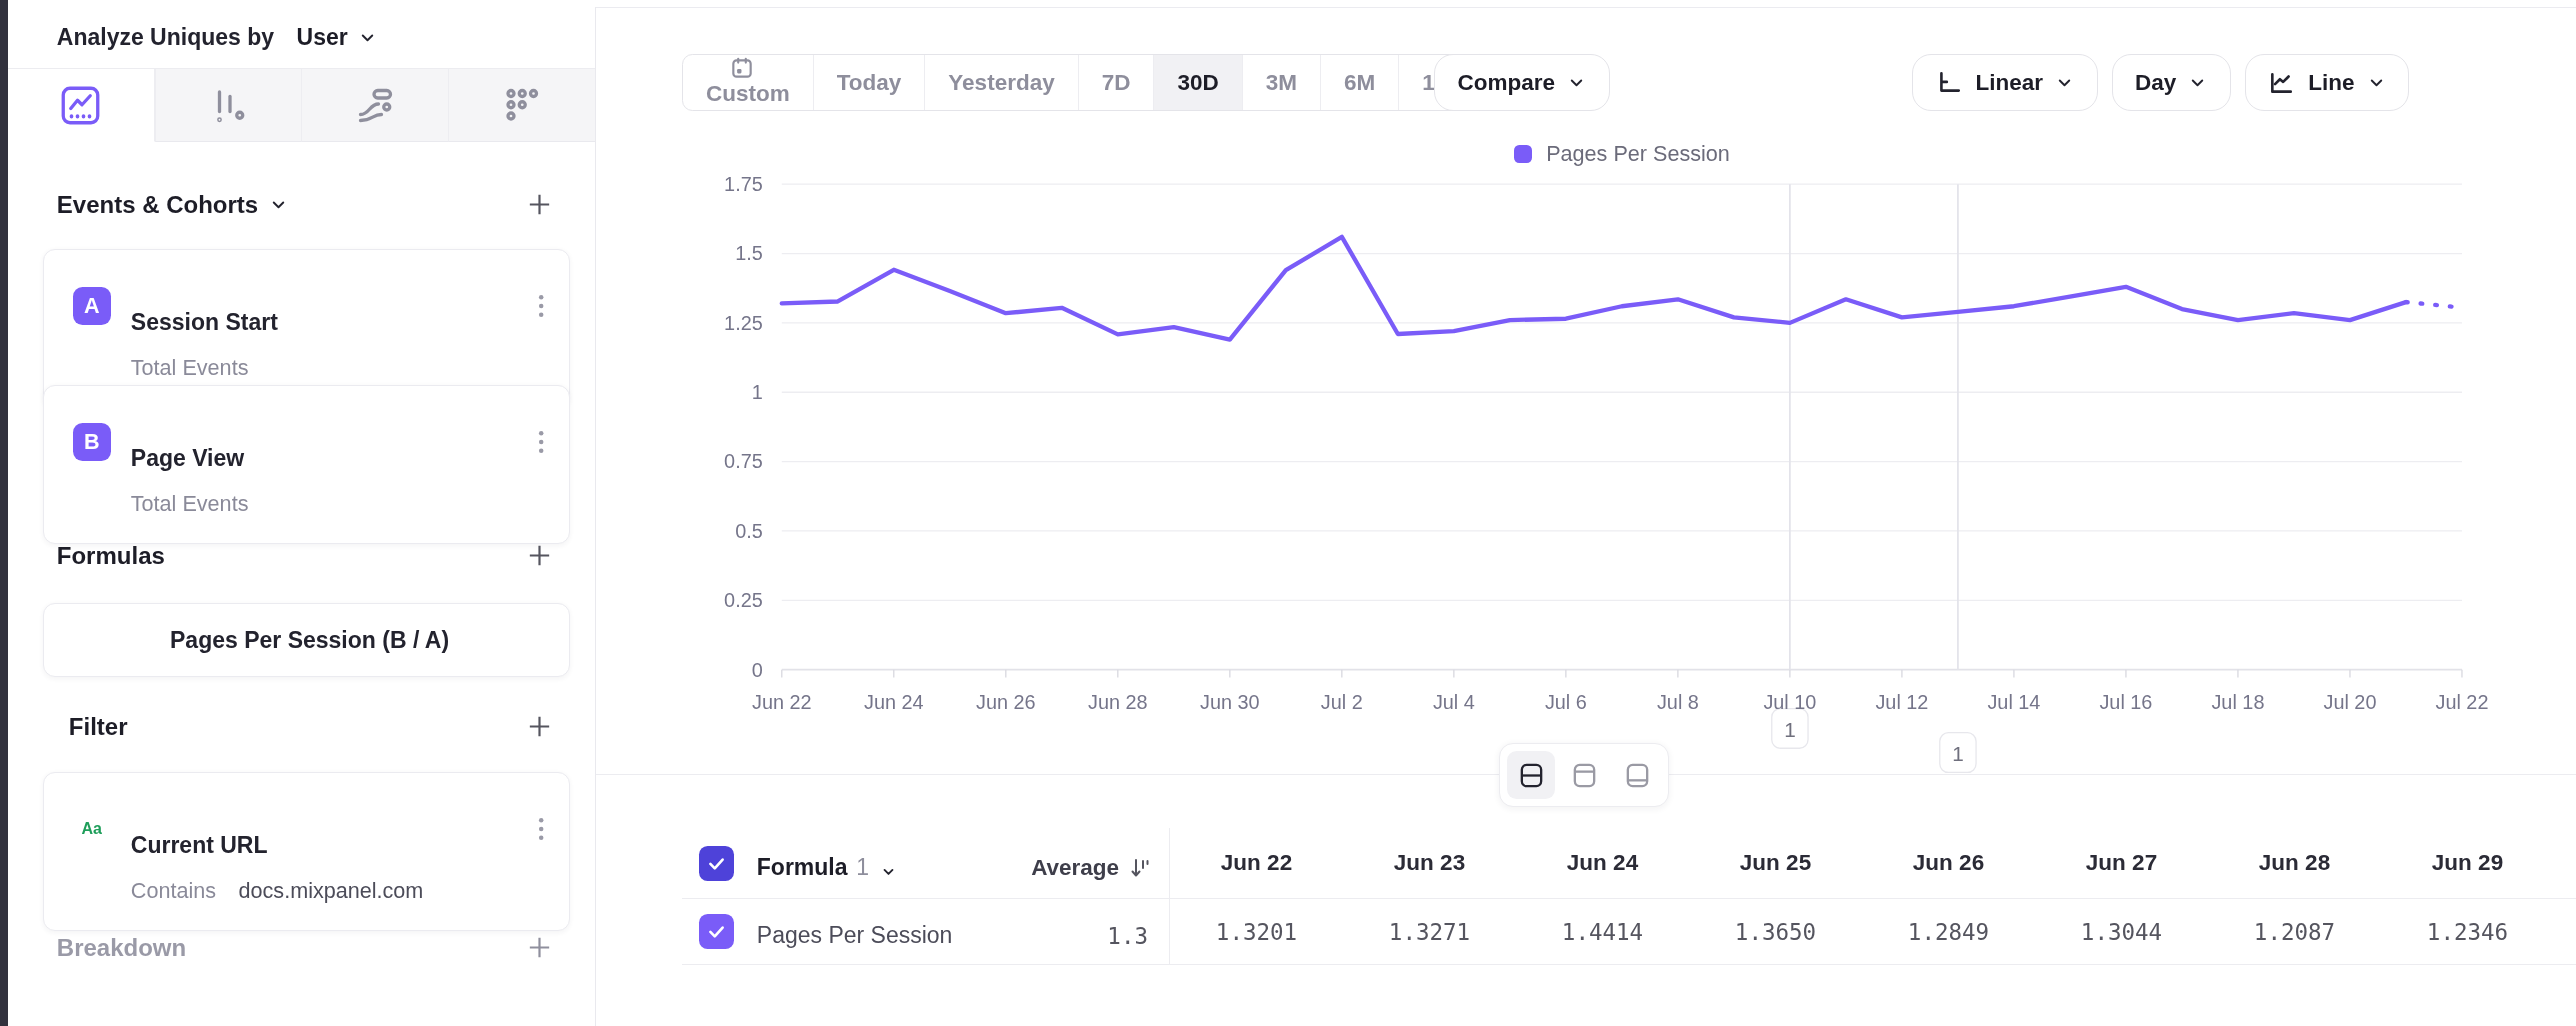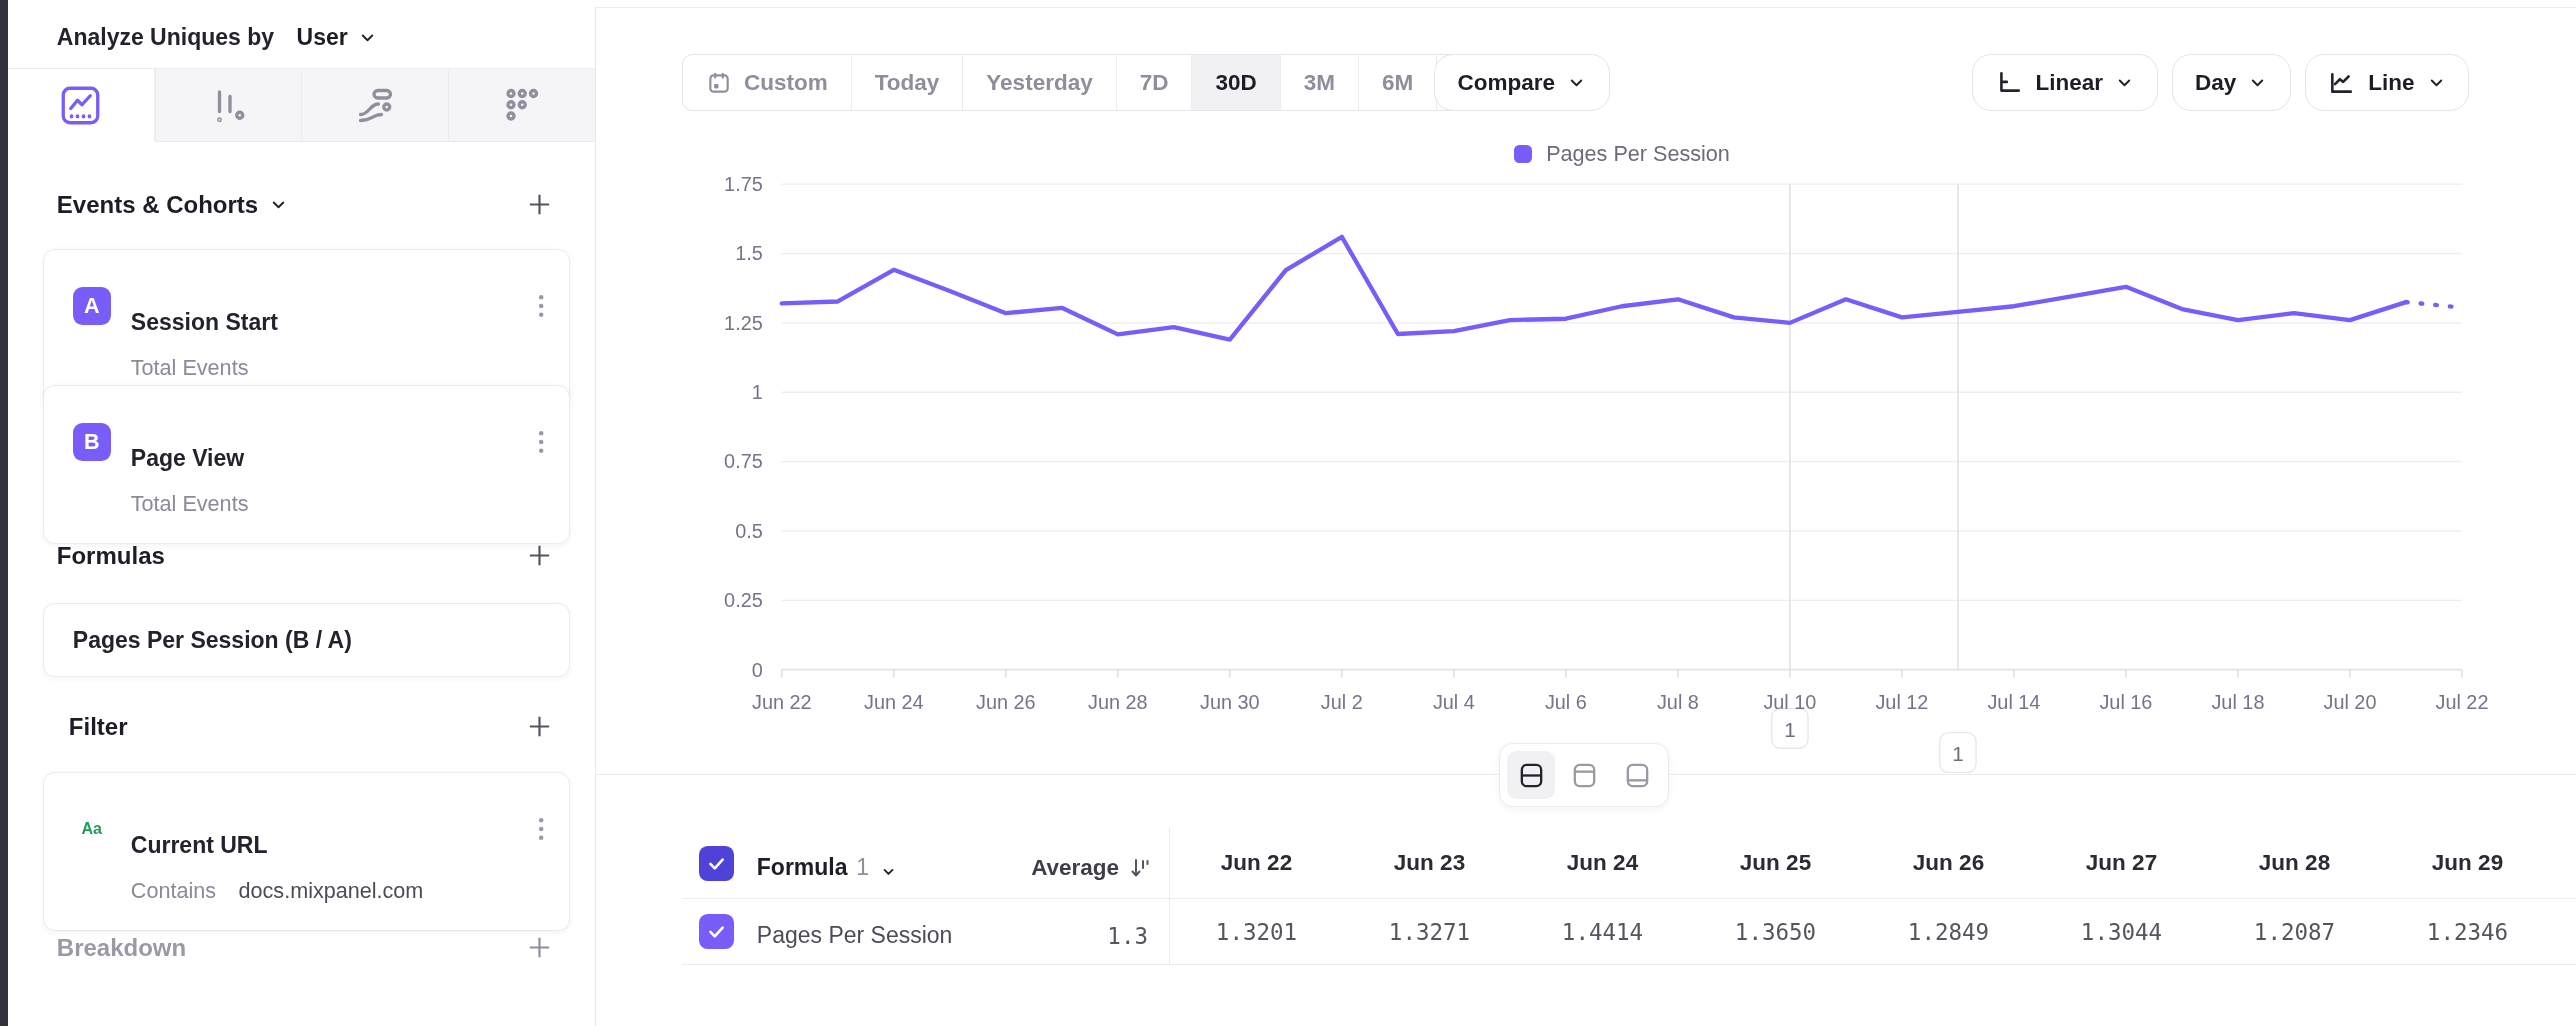--- a/index.html
+++ b/index.html
@@ -41,29 +41,29 @@
   .kebab { margin-left:auto; width:10.4px; height:38px; }
   .card .sub { padding:19px 22.5px 26px 87px; font-size:21.6px; color:#8a8a99; display:flex; gap:22.5px; }
   .card .sub .v { color:#4c4c59; }
   .formula-card { padding:22.5px 22.5px 22.5px 29px; font-size:23px; font-weight:600; color:#23232e; }
 
   
   .seg { left:682px; top:54px; height:57px; display:flex; align-items:stretch; border:0.9px solid #e4e4e9;
          border-radius:10.4px; background:#fff; overflow:hidden; }
   .seg-item { display:flex; align-items:center; padding:0 23px; font-size:22.5px; font-weight:600;
               color:#8e8e9c; border-left:0.9px solid #ededf1; cursor:default; white-space:nowrap; }
-  .seg-item:first-child { border-left:none; }
+  .seg-item:first-child { border-left:none;flex-direction:column; }
   .seg-item.sel { background:#f1f1f4; color:#1d1d27; }
   .seg-item .cal { margin-right:12px; }
   .btn { height:57px; display:flex; align-items:center; padding:0 22.5px; border:0.9px solid #e4e4e9;
          border-radius:19px; background:#fff; font-size:22.5px; font-weight:600; color:#1d1d27; white-space:nowrap; }
   .btn .bicon { margin-right:14px; display:flex; }
   .btn .chev { margin-left:12px; }
   .compare-btn { left:1434px; top:54px; }
-  .right-tools { left:1972px; top:54px; display:flex; gap:14px; }
+  .right-tools { left:1912px; top:54px; display:flex; gap:14px; }
 
   
   .legend { left:782px; top:141px; width:1680px; display:flex; justify-content:center; align-items:center; gap:14px; }
   .legend .sw { width:18px; height:18px; border-radius:5.2px; background:#7a5cf8; }
   .legend .lt { font-size:21.6px; color:#6b6b7a; }
   #chart-svg { left:0; top:0; }
 
   .divider-h { left:596px; top:774px; width:1980px; height:0; border-top:0.9px solid #ececf0; }
   .toggle-group { left:1499px; top:743px; height:64px; display:flex; gap:5.2px; padding:7px;
                   background:#fff; border:0.9px solid #ececf0; border-radius:14px;
@@ -190,21 +190,21 @@
         </div>
     </div>
 
     <div class="sb-head" style="top:534px;">
       <span class="t">Formulas</span>
       <svg class="plus" viewBox="0 0 24 24">
           <path d="M12 4 v16 M4 12 h16" stroke="#55555f" stroke-width="1.8" fill="none"></path>
         </svg>
     </div>
 
-    <div class="card formula-card" style="top:596px;">
+    <div class="card formula-card" style="top:596px;text-align:center;">
       <span>Pages Per Session (B / A)</span>
     </div>
 
     <div class="sb-head" style="top:705px;margin-left:12px;">
       <span class="t">Filter</span>
       <svg class="plus" viewBox="0 0 24 24">
           <path d="M12 4 v16 M4 12 h16" stroke="#55555f" stroke-width="1.8" fill="none"></path>
         </svg>
     </div>
 

